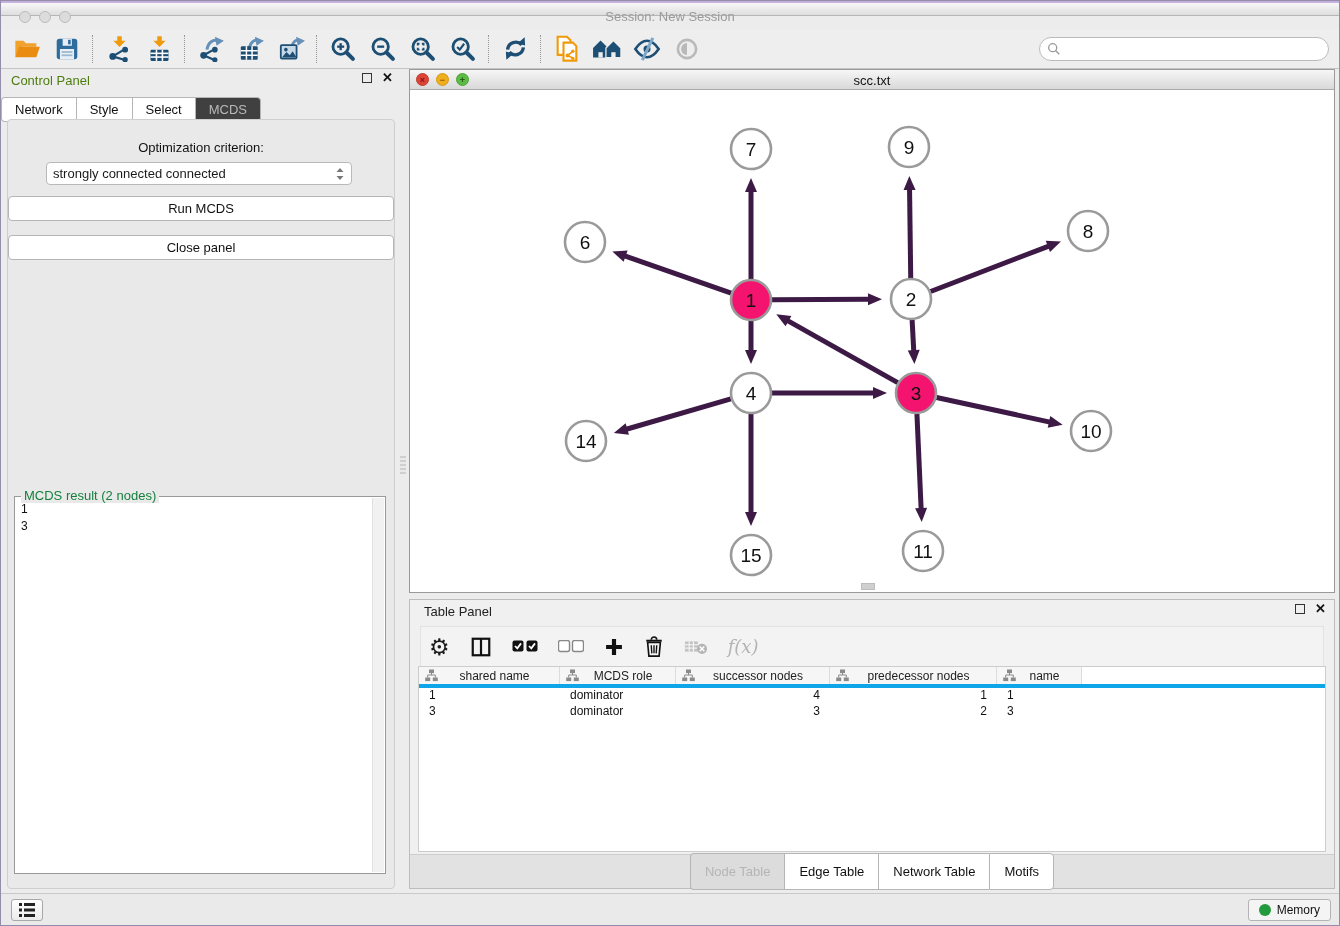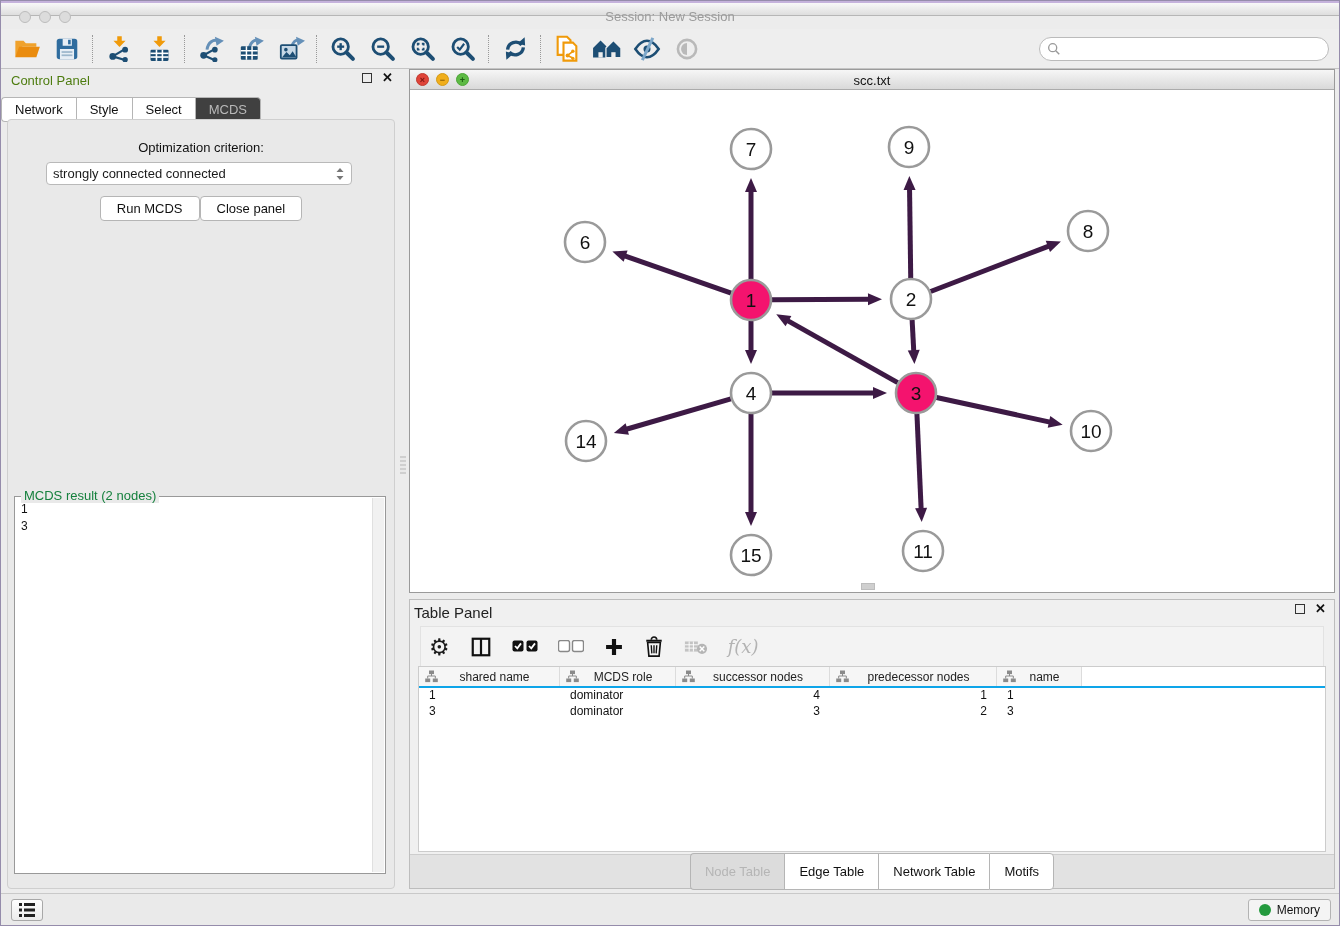--- a/index.html
+++ b/index.html
@@ -38,21 +38,21 @@
   .tab:first-child{border-radius:4px 0 0 4px;}
   .tab.last{border-right:1px solid #b5b5b5;border-radius:0 4px 4px 0;}
   .tab.disabled-sel{background:#404040;color:#b9b9b9;}
   .cpanel-body{position:absolute;top:50px;left:6px;right:6px;bottom:4px;background:#e9e9e9;
     border:1px solid #cfcfcf;border-radius:4px;}
   .opt-label{position:absolute;top:20px;left:0;right:0;text-align:center;font-size:13px;color:#111;}
   .dropdown{position:absolute;top:42px;left:38px;right:42px;height:23px;background:#fff;
     border:1px solid #b9b9b9;border-radius:4px;display:flex;align-items:center;
     padding:0 6px;font-size:13px;}
   .dropdown .dd-val{flex:1;}
-  .btn-row{position:absolute;top:76px;left:0;right:0;display:flex;justify-content:center;gap:0;}
+  .btn-row{position:absolute;top:76px;left:0;right:0;display:flex;justify-content:center;gap:14px;flex-direction:column;}
   .pbtn{padding:4px 16px;font-size:13px;background:#fff;border:1px solid #b5b5b5;
     border-radius:4px;color:#111;}
   .result-box{position:absolute;left:6px;top:376px;width:372px;height:378px;
     border:1px solid #999;background:#fff;margin:0;padding:0;}
   .result-legend{position:absolute;top:-9px;left:6px;background:#e9e9e9;padding:0 3px;
     font-size:13px;color:#15803d;}
   .result-lines{position:absolute;top:4px;left:6px;font-size:12px;line-height:17px;color:#111;}
   .result-scroll{position:absolute;top:1px;right:1px;bottom:1px;width:12px;background:#f1f1f1;
     border-left:1px solid #e0e0e0;}
   .grip{position:absolute;left:399px;top:455px;width:6px;height:18px;
@@ -68,30 +68,30 @@
   .tl.red{background:#df4338;color:#7c1410;border:1px solid #c03a30;}
   .tl.yellow{background:#f0ae1c;color:#8a5d05;border:1px solid #d49a16;}
   .tl.green{background:#5dba44;color:#1d5c12;border:1px solid #4da538;}
   .net-title{position:absolute;left:0;right:0;top:3px;text-align:center;font-size:13px;color:#111;}
   .graph-svg{position:absolute;left:0;top:21px;}
   .net-grip{position:absolute;bottom:2px;left:451px;width:14px;height:7px;background:#cfcfcf;
     border:1px solid #bdbdbd;}
   
   .tpanel{position:absolute;left:408px;top:598px;width:926px;height:290px;background:#f0f0f0;
     border:1px solid #bdbdbd;}
-  .tpanel-title{position:absolute;left:4px;top:4px;font-size:15px;color:#222;}
+  .tpanel-title{position:absolute;left:14px;top:4px;font-size:13px;color:#222;}
   .ttoolbar{position:absolute;top:26px;left:10px;right:10px;height:40px;display:flex;
     align-items:center;gap:20px;padding-left:8px;background:#f3f3f3;border:1px solid #e2e2e2;
     border-bottom:none;}
   .tico{border:none;background:transparent;padding:0;display:flex;align-items:center;}
   .gear-glyph{font-size:23px;color:#1c1c1c;font-family:"DejaVu Sans",sans-serif;line-height:22px;}
   .fx{font-family:"DejaVu Serif",serif;font-style:italic;font-size:18px;color:#b3b3b3;}
   .ttable{position:absolute;left:8px;right:8px;top:66px;bottom:36px;background:#fff;
     border:1px solid #ccc;overflow:hidden;}
-  .thead{display:flex;height:21px;border-bottom:2px solid #0ea5e9;}
+  .thead{display:flex;height:21px;border-bottom:4px solid #0ea5e9;}
   .th{background:#f6f6f6;border-right:1px solid #dcdcdc;display:flex;align-items:center;
     font-size:12px;color:#222;padding-left:6px;}
   .th .thlabel{flex:1;text-align:center;padding-right:8px;}
   .trow{display:flex;height:16px;font-size:12px;color:#111;}
   .td{padding:0 10px;white-space:nowrap;overflow:hidden;}
   .bottom-tabs{position:absolute;left:0;right:0;bottom:0;height:34px;background:#e2e2e2;
     border-top:1px solid #cdcdcd;display:flex;align-items:center;justify-content:center;}
   .btab{padding:10px 14px;font-size:13px;background:#fff;border:1px solid #b5b5b5;
     border-right:none;color:#111;}
   .btab:first-child{border-radius:4px 0 0 4px;}

